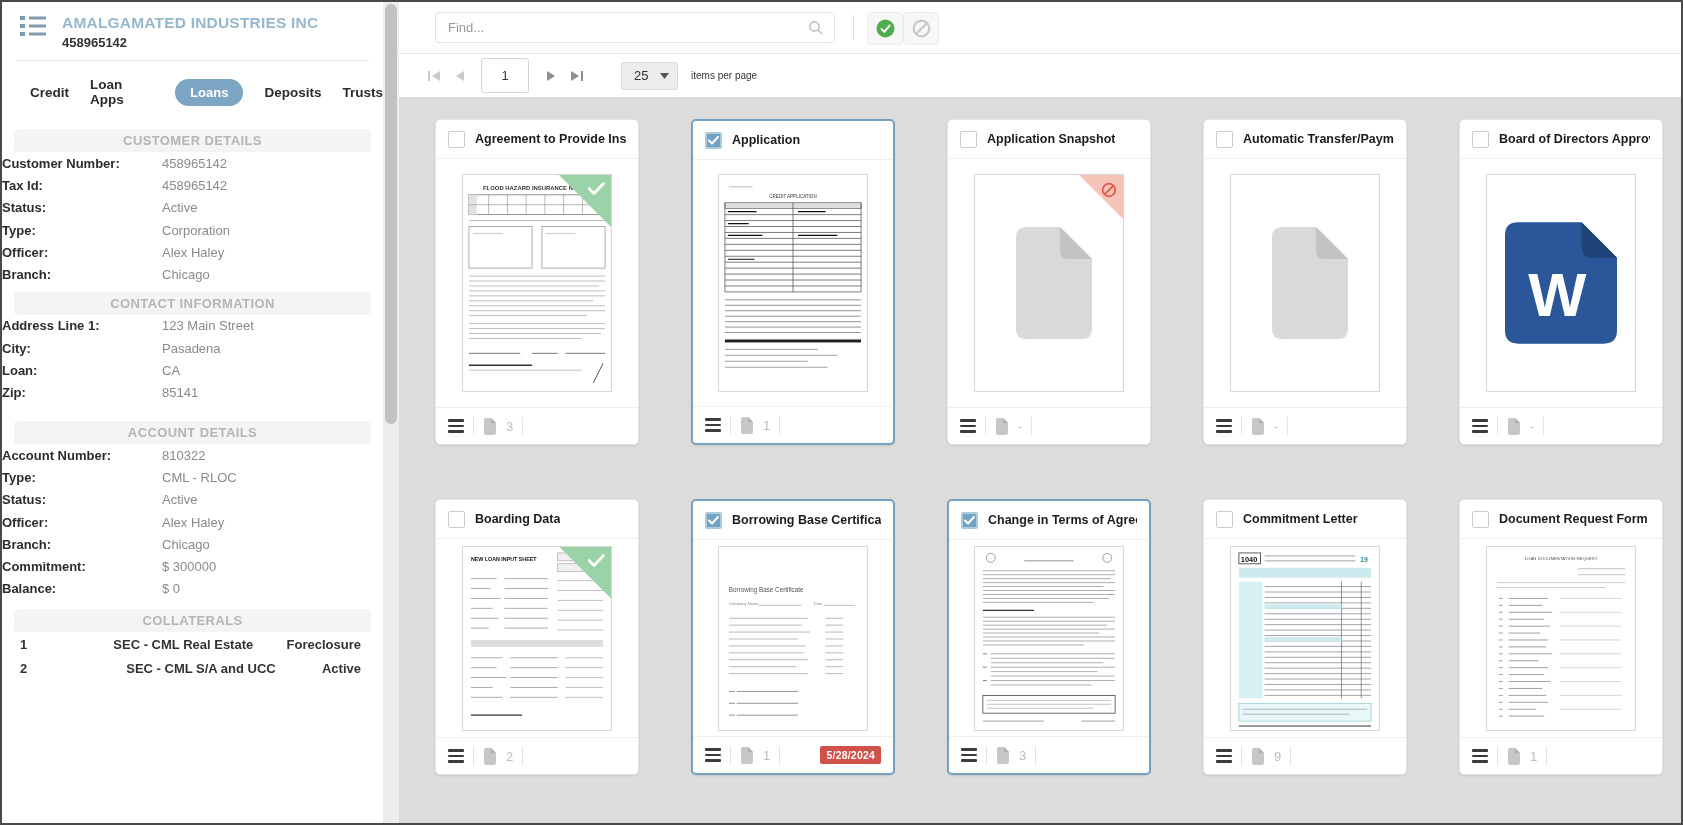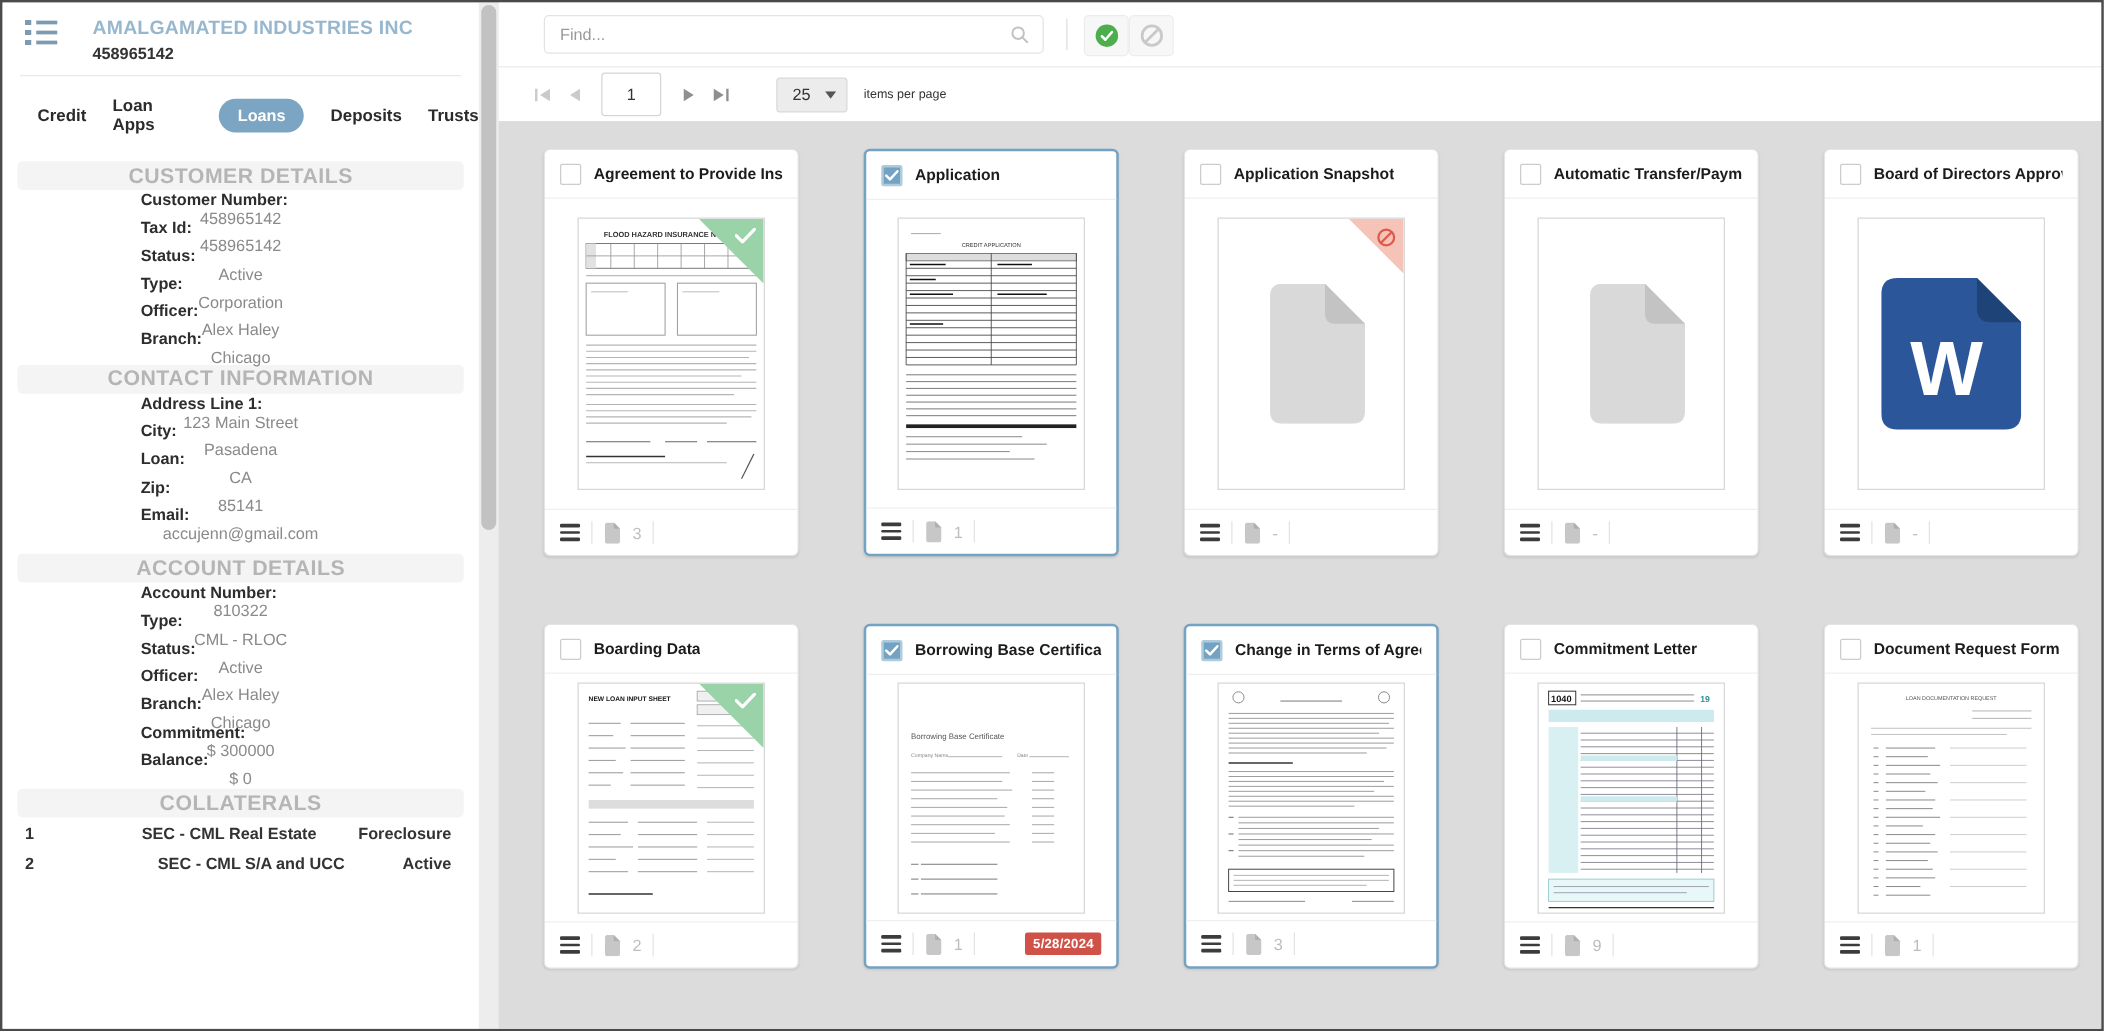--- a/index.html
+++ b/index.html
@@ -3,32 +3,32 @@
 <meta charset="utf-8">
 <style>
   html,body{margin:0;padding:0;}
   body{
     width:1683px;height:825px;position:relative;overflow:hidden;
     font-family:"Liberation Sans",sans-serif;background:#fff;
     border:2px solid #4a4a4a;box-sizing:border-box;
   }
   
   .sidebar{position:absolute;left:0;top:0;width:381px;height:100%;background:#fff;}
-  .sb-head{display:flex;align-items:flex-start;padding:12px 0 0 18px;gap:28px;}
+  .sb-head{display:flex;align-items:flex-start;padding:12px 0 0 18px;gap:16px;}
   .sb-head .co-title{font-size:15.5px;font-weight:bold;color:#97b7cf;letter-spacing:.2px;}
   .sb-head .co-sub{font-size:13px;font-weight:bold;color:#333;margin-top:3px;}
   .sb-divider{border-bottom:1px solid #e9e9e9;margin:10px 14px 0 14px;}
   .tabs{display:flex;align-items:center;gap:21px;padding:16px 0 0 28px;height:30px;}
   .tab{font-size:13.5px;font-weight:bold;color:#2b2b2b;cursor:pointer;}
   .tab.pill{background:#7ca5c3;color:#fff;border-radius:16px;padding:6px 15px;font-size:13px;}
   .sechead{height:23px;margin:0 12px;background:#f4f4f4;border-radius:4px;
     display:flex;align-items:center;justify-content:center;
-    color:#b5b5b5;font-weight:bold;font-size:17px;letter-spacing:.4px;}
+    color:#b5b5b5;font-weight:bold;font-size:13px;letter-spacing:.4px;}
   .mt-cust{margin-top:22px;} .mt-cont{margin-top:6px;} .mt-acct{margin-top:17px;} .mt-coll{margin-top:9px;}
-  .kv{display:flex;align-items:center;height:22.3px;flex-direction:column;}
+  .kv{display:flex;align-items:center;height:22.3px;}
   .kv .lab{width:160px;font-size:13px;font-weight:bold;color:#2d2d2d;}
   .kv .val{font-size:13px;color:#8a8a8a;}
   .collrow{display:flex;align-items:center;height:24px;padding:0 22px 0 18px;font-size:13px;font-weight:bold;color:#333;}
   .collrow .cnum{width:60px;}
   .collrow .cname{flex:1;text-align:center;}
   .collrow .cstat{text-align:right;}
   
   .scrollstrip{position:absolute;left:381px;top:0;width:16px;height:100%;background:#ededed;}
   .scrollthumb{position:absolute;left:2px;top:2px;width:12px;height:420px;background:#c2c2c2;border-radius:6px;}
   
@@ -150,24 +150,20 @@
       <span class="val">Pasadena</span>
     </div>
   <div class="kv">
       <span class="lab">Loan:</span>
       <span class="val">CA</span>
     </div>
   <div class="kv">
       <span class="lab">Zip:</span>
       <span class="val">85141</span>
     </div>
-  <div class="kv">
-      <span class="lab">Email:</span>
-      <span class="val">accujenn@gmail.com</span>
-    </div>
 
   <div class="sechead mt-acct">ACCOUNT DETAILS</div>
   <div class="kv">
       <span class="lab">Account Number:</span>
       <span class="val">810322</span>
     </div>
   <div class="kv">
       <span class="lab">Type:</span>
       <span class="val">CML - RLOC</span>
     </div>

